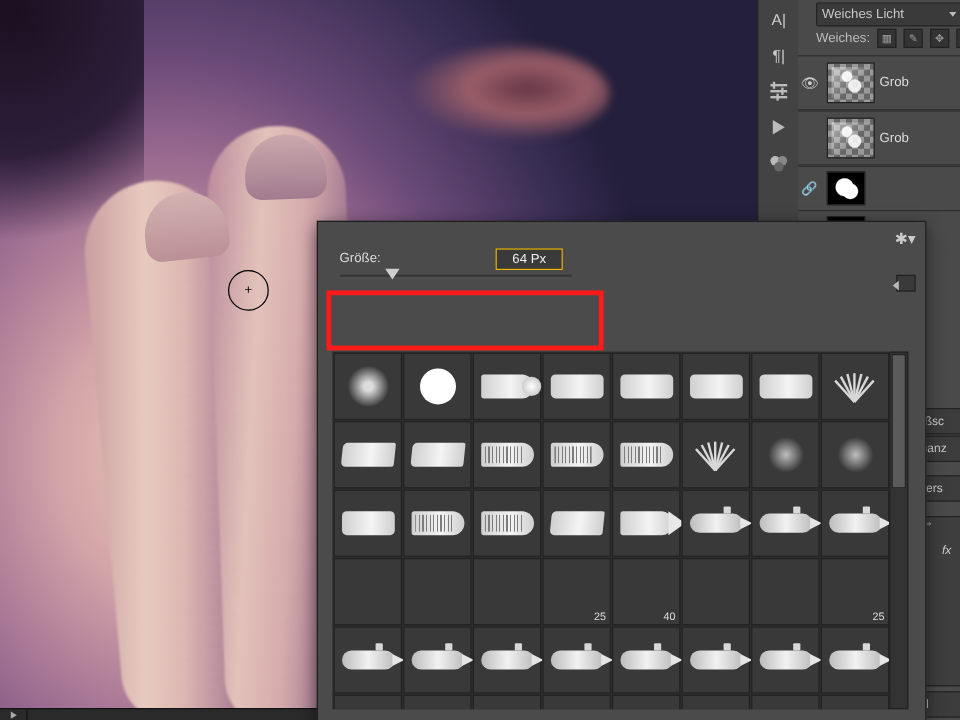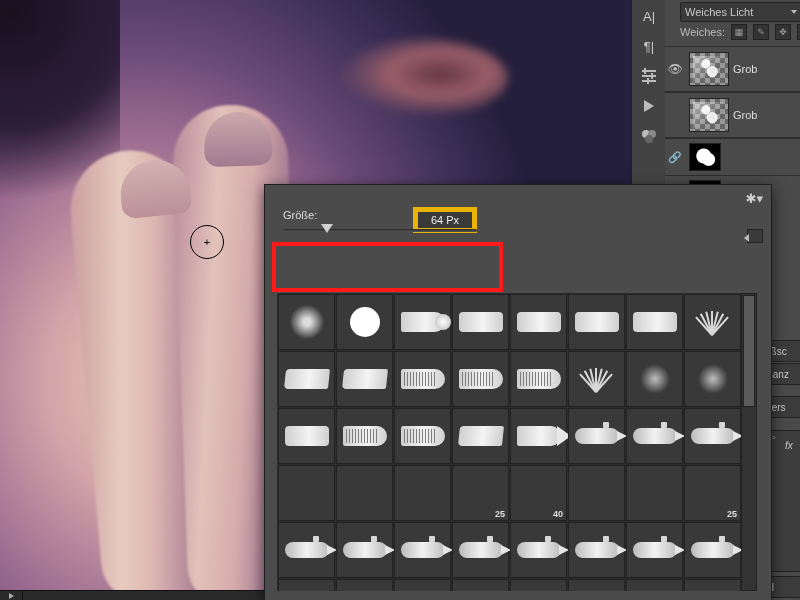--- a/index.html
+++ b/index.html
@@ -41,26 +41,26 @@
 .masklayer .mth::after{content:"";position:absolute;inset:3px;background:radial-gradient(circle at 45% 45%,#fff 0 7px,transparent 8px),radial-gradient(circle at 65% 62%,#fff 0 6px,transparent 7px);}
 
 .tabrow{position:absolute;left:760px;width:40px;height:20px;background:#3c3c3c;border:1px solid #222;display:flex;align-items:center;padding-left:4px;color:#ccc;font-size:10px;overflow:hidden;}
 
 .pop{position:absolute;left:264px;top:184px;width:506px;height:416px;background:#4b4b4b;border:1px solid #1e1e1e;box-shadow:0 4px 14px rgba(0,0,0,.6);}
 .pop .gear{position:absolute;right:8px;top:6px;color:#ccc;font-size:13px;}
 .pop .tog{position:absolute;right:8px;top:44px;width:14px;height:12px;border:1px solid #222;background:#3a3a3a;}
 .pop .tog::before{content:"";position:absolute;left:-4px;top:4px;width:0;height:0;border-top:4px solid transparent;border-bottom:4px solid transparent;border-right:5px solid #bbb;}
 .sld{position:absolute;left:18px;width:200px;}
 .sld .lbl{display:inline-block;width:60px;color:#ddd;}
-.sld .val{position:absolute;left:130px;top:-2px;width:54px;height:16px;border:5px solid #eab308;background:#3a3a3a;text-align:center;line-height:16px;color:#eee;}
+.sld .val{position:absolute;left:130px;top:-2px;width:54px;height:16px;border:1px solid #eab308;background:#3a3a3a;text-align:center;line-height:16px;color:#eee;}
 .sld .track{position:absolute;left:0;top:20px;width:194px;height:3px;background:linear-gradient(#2b2b2b,#555);border-radius:2px;}
 .sld .thumb{position:absolute;top:15px;width:0;height:0;border-left:6px solid transparent;border-right:6px solid transparent;border-top:9px solid #cfcfcf;}
 .redbox{position:absolute;left:272px;top:242px;width:223px;height:42px;border:4px solid #ff1a1a;pointer-events:none;}
 
-.grid{position:absolute;left:12px;top:108px;right:30px;bottom:10px;display:grid;grid-template-columns:repeat(8,57px);grid-auto-rows:56px;gap:1px;background:#2c2c2c;padding:1px;overflow:hidden;font-weight:bold;}
+.grid{position:absolute;left:12px;top:108px;right:30px;bottom:10px;display:grid;grid-template-columns:repeat(8,57px);grid-auto-rows:56px;gap:1px;background:#2c2c2c;padding:1px;overflow:hidden;}
 .cell{background:#393939;border:1px solid #222;position:relative;display:flex;align-items:center;justify-content:center;}
 .cell .cap{position:absolute;right:3px;bottom:1px;font-size:9px;color:#ddd;}
 .scroll{position:absolute;right:14px;top:108px;width:14px;bottom:10px;background:#333;border:1px solid #222;}
 .scroll .handle{position:absolute;left:1px;top:1px;right:1px;height:110px;background:#5b5b5b;border:1px solid #222;}
 
 .soft{width:34px;height:34px;border-radius:50%;background:radial-gradient(circle,#ddd 0%,#ddd 15%,transparent 72%);}
 .hard{width:30px;height:30px;border-radius:50%;background:#fff;}
 .tip{width:44px;height:20px;background:linear-gradient(90deg,#cfcfcf,#f4f4f4 55%,#cfcfcf);border-radius:4px 18px 18px 4px;position:relative;}
 .tip.round::after{content:"";position:absolute;right:-6px;top:2px;width:16px;height:16px;border-radius:50%;background:radial-gradient(circle,#fff,#b7b7b7);}
 .tip.flat{border-radius:4px;}
@@ -162,21 +162,21 @@
     <span>inanz</span>
   </div>
 <div class="tabrow" style="top:396px">
     <span>Pers</span>
   </div>
 <div style="position:absolute;left:760px;top:430px;width:40px;height:140px;background:#3e3e3e;border:1px solid #222"></div>
 <div class="tabrow" style="top:576px">
     <span>Bl</span>
   </div>
 <div style="position:absolute;left:767px;top:430px;color:#ccc;font-size:11px">⇔</div>
-<div style="position:absolute;left:785px;top:440px;color:#ccc;font-size:10px;font-style:italic">fx</div>
+<div style="position:absolute;left:785px;top:454px;color:#ccc;font-size:10px;font-style:italic">fx</div>
 
 <div class="pop">
   <div class="gear">✱▾</div>
   <div class="tog"></div>
 
   <div class="sld" style="top:24px">
     <span class="lbl">Größe:</span>
     <span class="val">64 Px</span>
     <div class="track"></div>
     <div class="thumb" style="left:38px"></div>

